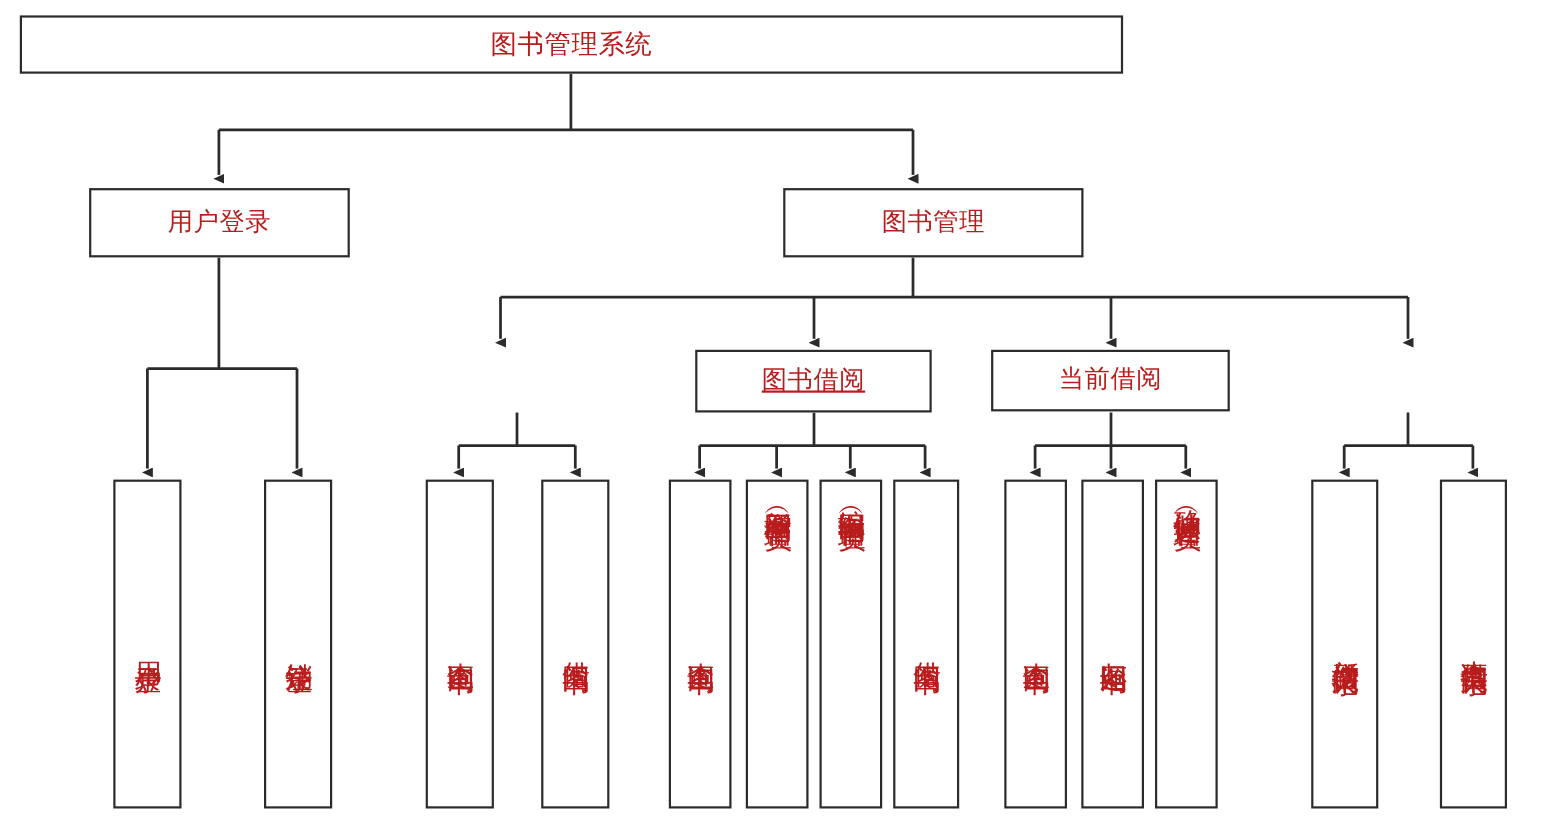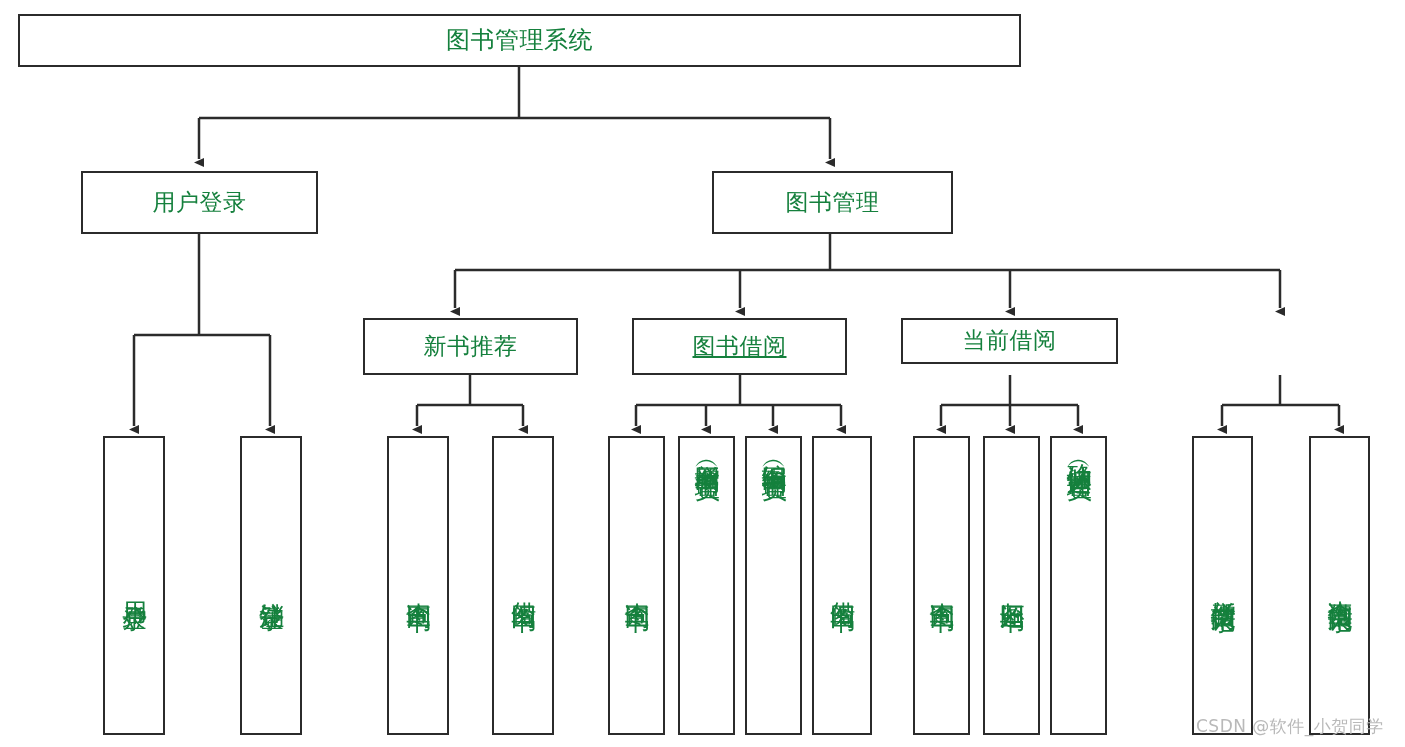--- a/index.html
+++ b/index.html
@@ -26,21 +26,21 @@
     pointer-events: none;
   }
   .node {
     position: absolute;
     box-sizing: border-box;
     border: 2.5px solid #2b2b2b;
     background: #ffffff;
     display: flex;
     align-items: center;
     justify-content: center;
-    color: #15803d;
+    color: #b91c1c;
   }
   .node .label {
     display: block;
     line-height: 1.18;
     white-space: nowrap;
     letter-spacing: 0.5px;
   }
   
   .node.h .label {
     font-size: 23px;
@@ -129,31 +129,28 @@
     </g>
   </svg>
 
   <div class="node h root" style="left:18px; top:14px; width:1003px; height:53px;">
     <span class="label">图书管理系统</span>
   </div>
 
   <div class="node h" style="left:81px; top:171px; width:237px; height:63px;">
     <span class="label">用户登录</span>
   </div>
-  <div class="node h" style="left:712px; top:171px; width:241px; height:63px;">
+  <div class="node h" style="left:712px; top:171px; width:273px; height:63px;">
     <span class="label">图书管理</span>
   </div>
 
-  <div class="node h" style="left:363px; top:318px; width:215px; height:57px;">
-    <span class="label">新书推荐</span>
-  </div>
   <div class="node h" style="left:632px; top:318px; width:215px; height:57px;text-decoration:underline;">
     <span class="label">图书借阅</span>
   </div>
-  <div class="node h" style="left:901px; top:318px; width:217px; height:46px;">
+  <div class="node h" style="left:901px; top:318px; width:217px; height:56px;">
     <span class="label">当前借阅</span>
   </div>
 
   <div class="node v center" style="left:103px; top:436px; width:62px; height:299px;">
     <span class="label">用户登录</span>
   </div>
   <div class="node v center" style="left:240px; top:436px; width:62px; height:299px;">
     <span class="label">注销登录</span>
   </div>
 
@@ -187,15 +184,14 @@
     <span class="label">确认归还（管理员）</span>
   </div>
 
   <div class="node v center" style="left:1192px; top:436px; width:61px; height:299px;">
     <span class="label">新增借阅记录</span>
   </div>
   <div class="node v center" style="left:1309px; top:436px; width:61px; height:299px;">
     <span class="label">查询借阅记录</span>
   </div>
 
-  <div class="watermark" style="left:1196px; top:715px;">CSDN @软件_小贺同学</div>
 
 </div>
 
 </body></html>

